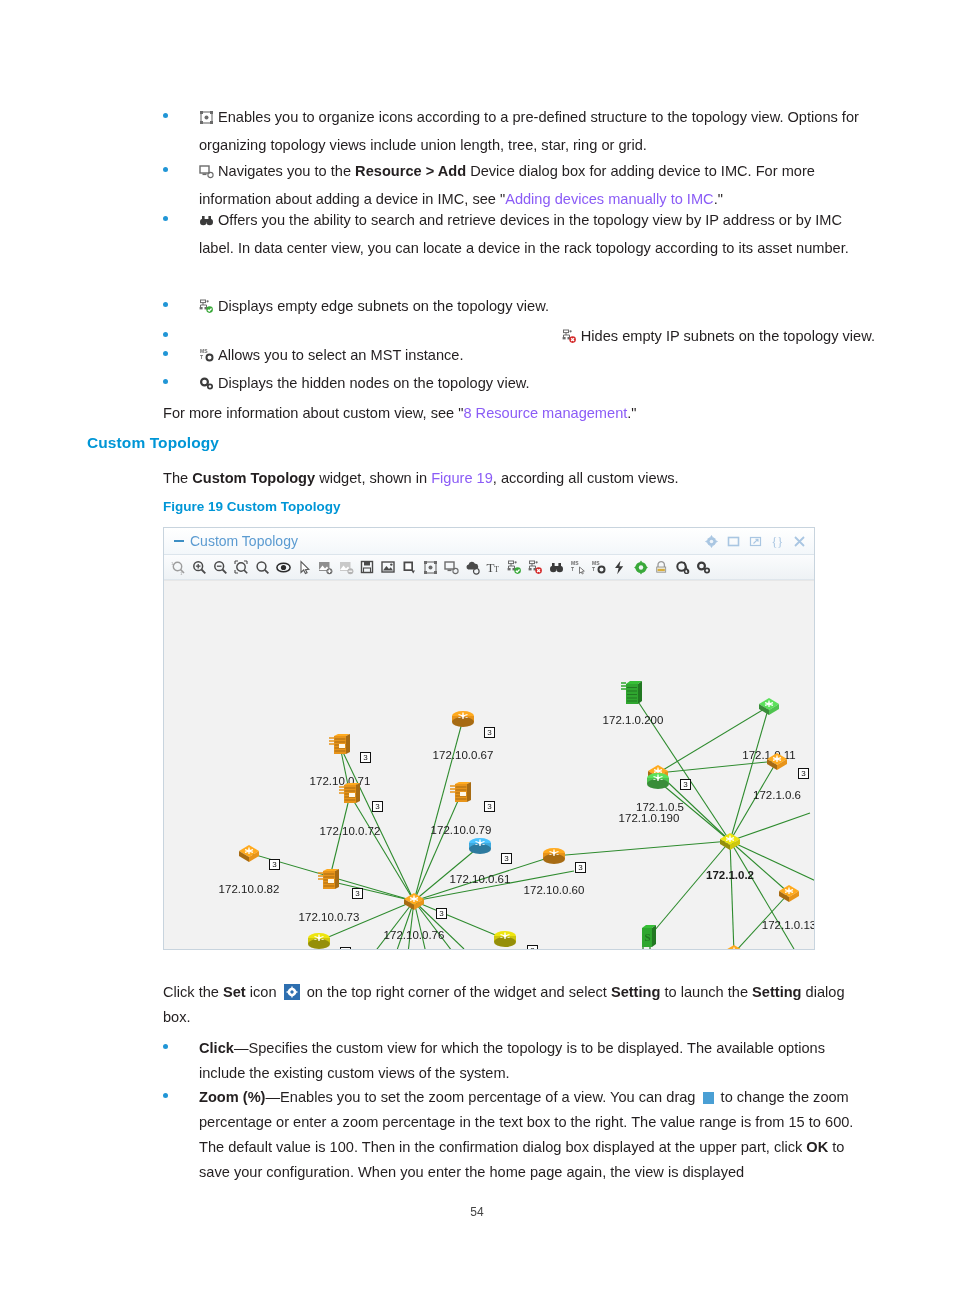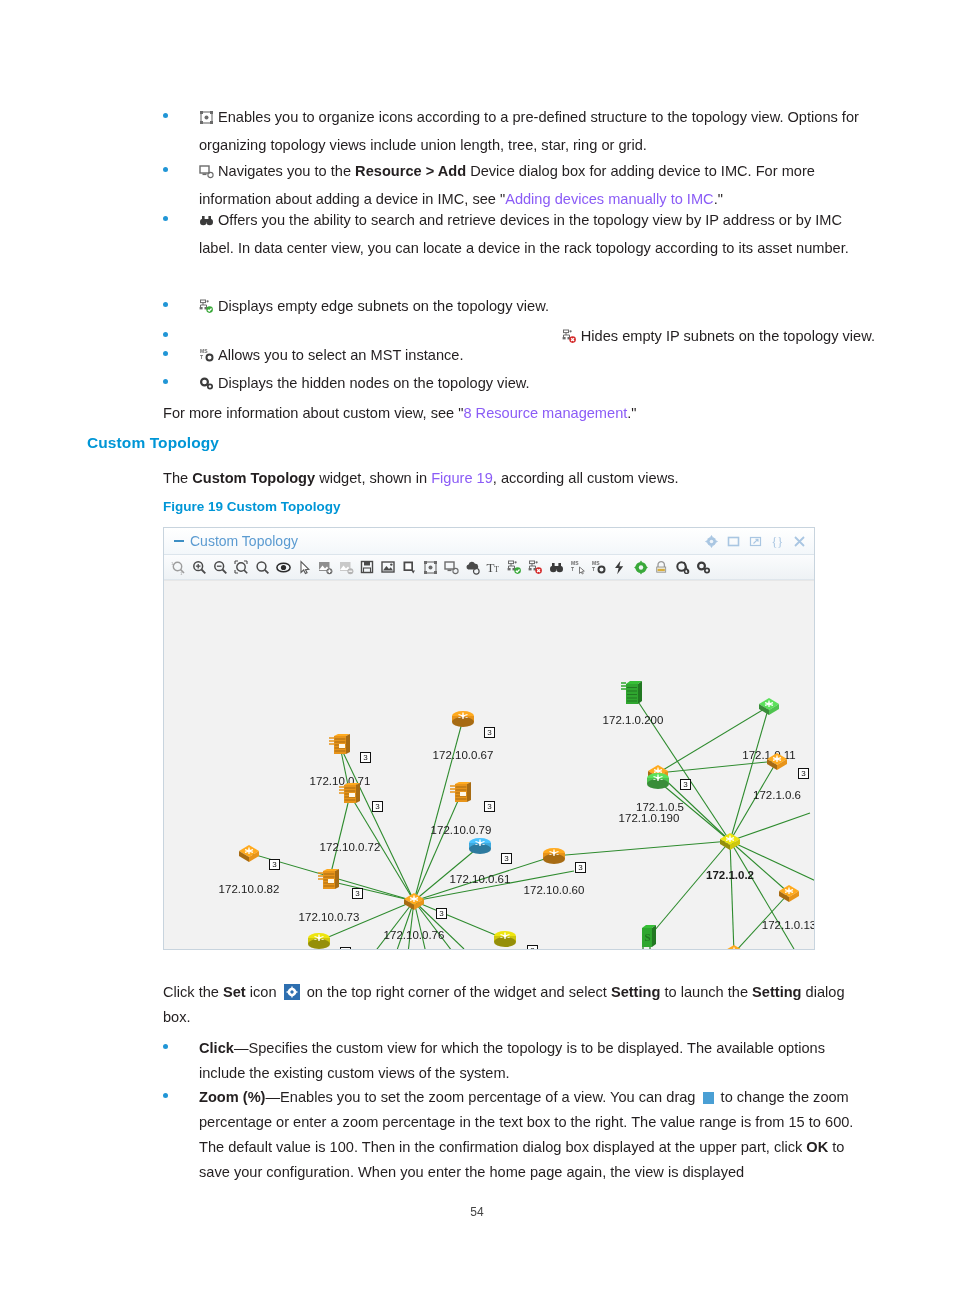--- a/index.html
+++ b/index.html
@@ -531,21 +531,21 @@
           <div class="node" title="172.10.0.72" style="left: 186px; top: 214px;">
             <svg width="26" height="26" viewBox="0 0 26 26">
               <path d="M7 3 L19 3 L19 21 L7 21 Z" fill="#e8941a"></path>
               <path d="M7 3 L11 1 L23 1 L19 3 Z" fill="#ffaa1e"></path>
               <path d="M19 3 L23 1 L23 19 L19 21 Z" fill="#a76b13"></path>
               <path d="M7.6 6 H18.4 M7.6 9 H18.4 M7.6 12 H18.4 M7.6 15 H18.4 M7.6 18 H18.4" stroke="#a76b13" stroke-width="1" fill="none"></path>
               <path d="M2 5 H7 M2 8 H7 M2 11 H7" stroke="#e8941a" stroke-width="1.4"></path>
               <path d="M12 11 h6 v4 h-6 z" fill="#fff8e8"></path>
             </svg>
           </div>
-          <div class="nlabel" style="left: 186px; top: 260px;">172.10.0.72</div>
+          <div class="nlabel" style="left: 186px; top: 244px;">172.10.0.72</div>
           <div class="nbadge" style="left: 208px; top: 220px;">3</div>
           <div class="node" title="172.10.0.79" style="left: 297px; top: 213px;">
             <svg width="26" height="26" viewBox="0 0 26 26">
               <path d="M7 3 L19 3 L19 21 L7 21 Z" fill="#e8941a"></path>
               <path d="M7 3 L11 1 L23 1 L19 3 Z" fill="#ffaa1e"></path>
               <path d="M19 3 L23 1 L23 19 L19 21 Z" fill="#a76b13"></path>
               <path d="M7.6 6 H18.4 M7.6 9 H18.4 M7.6 12 H18.4 M7.6 15 H18.4 M7.6 18 H18.4" stroke="#a76b13" stroke-width="1" fill="none"></path>
               <path d="M2 5 H7 M2 8 H7 M2 11 H7" stroke="#e8941a" stroke-width="1.4"></path>
               <path d="M12 11 h6 v4 h-6 z" fill="#fff8e8"></path>
             </svg>

